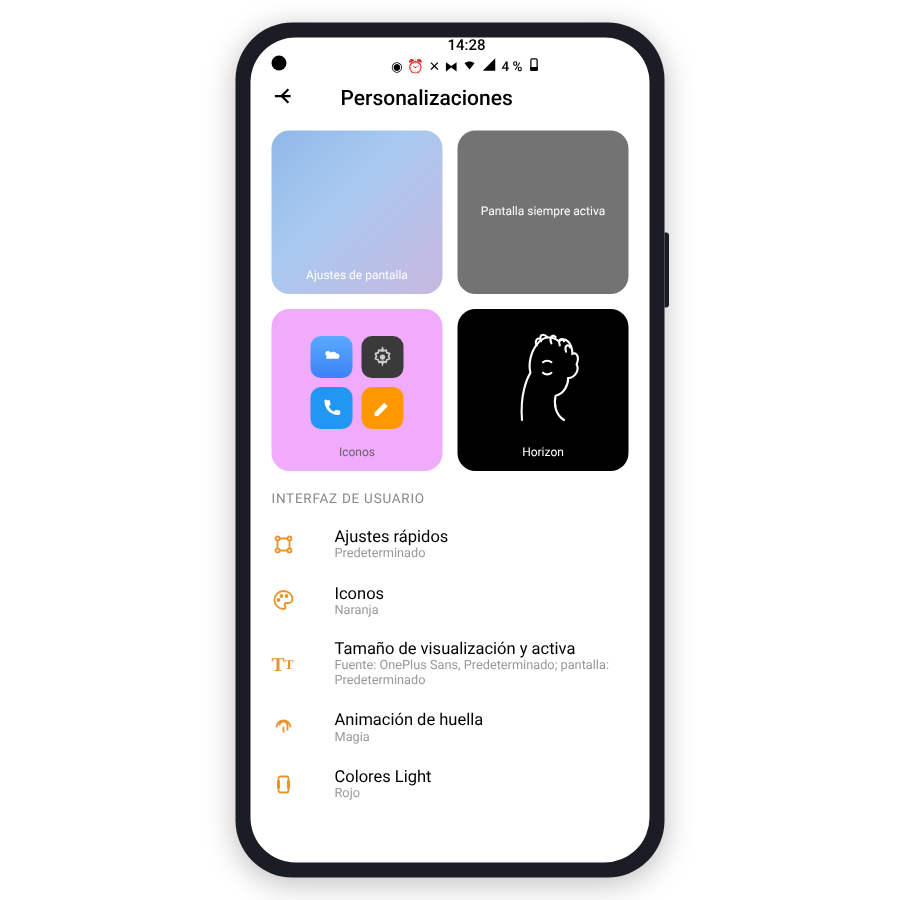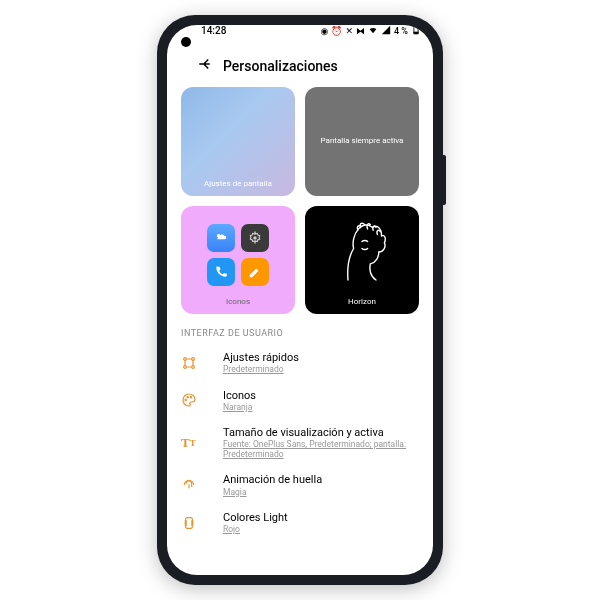--- a/index.html
+++ b/index.html
@@ -45,39 +45,40 @@
     left: 14px;
     width: 10px;
     height: 10px;
     background: #000;
     border-radius: 50%;
     z-index: 10;
   }
   .status-bar {
     height: 26px;
     display: flex;
-    align-items: flex-start;
+    align-items: center;
     padding: 0 12px 0 34px;
     font-size: 10px;
     font-weight: 500;
     color: #000;
+    flex-direction: column;
   }
   .status-time { flex: 1; }
   .status-icons {
     display: flex;
     gap: 3px;
     align-items: center;
     font-size: 9px;
   }
   .status-icons svg { width: 10px; height: 10px; }
   .title-row {
     display: flex;
     align-items: center;
-    gap: 8px;
-    padding: 4px 30px 10px;
+    gap: 28px;
+    padding: 4px 14px 10px;
   }
   .back-arrow { width: 18px; height: 18px; }
   .page-title { font-size: 14px; font-weight: 500; color: #000; }
   .content { padding: 0 14px; }
   .card-grid {
     display: grid;
     grid-template-columns: 1fr 1fr;
     gap: 10px;
   }
   .card {
@@ -153,21 +154,21 @@
   .list-icon {
     width: 18px;
     display: flex;
     align-items: center;
     color: #e8952e;
     font-size: 12px;
   }
   .list-icon svg { width: 16px; height: 16px; }
   .list-text { flex: 1; min-width: 0; margin-left: 12px; }
   .list-title { font-size: 11px; color: #000; line-height: 1.2; }
-  .list-sub { font-size: 8.5px; color: #999; line-height: 1.2; text-decoration: underline; }
+  .list-sub { font-size: 8.5px; color: #999; line-height: 1.2; }
 </style>
 </head>
 <body>
 
 <div class="phone-frame">
   <div class="screen">
     <div class="camera-hole"></div>
 
     <div class="status-bar">
       <span class="status-time">14:28</span>

